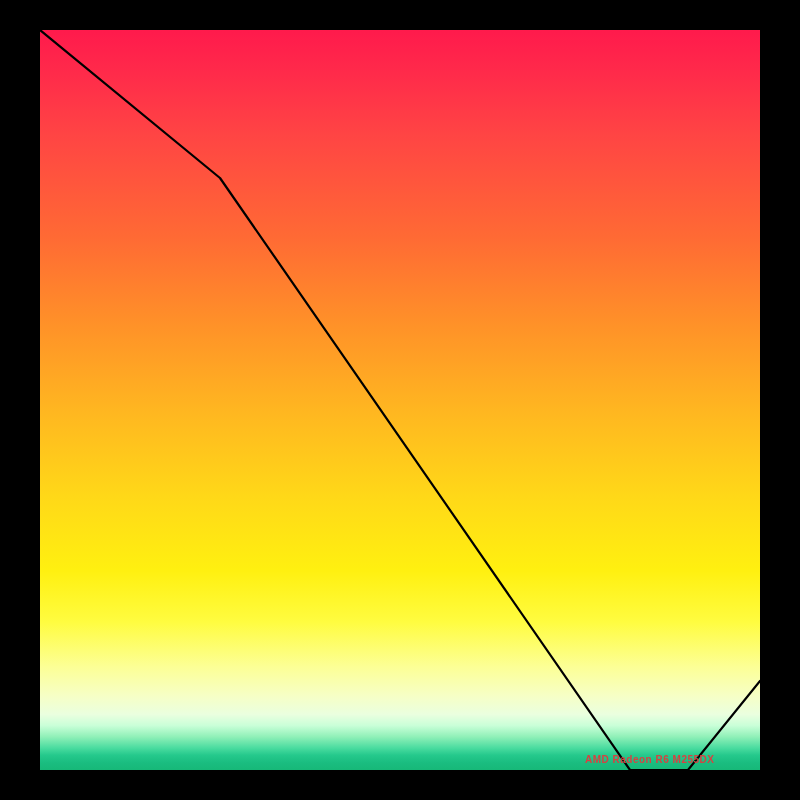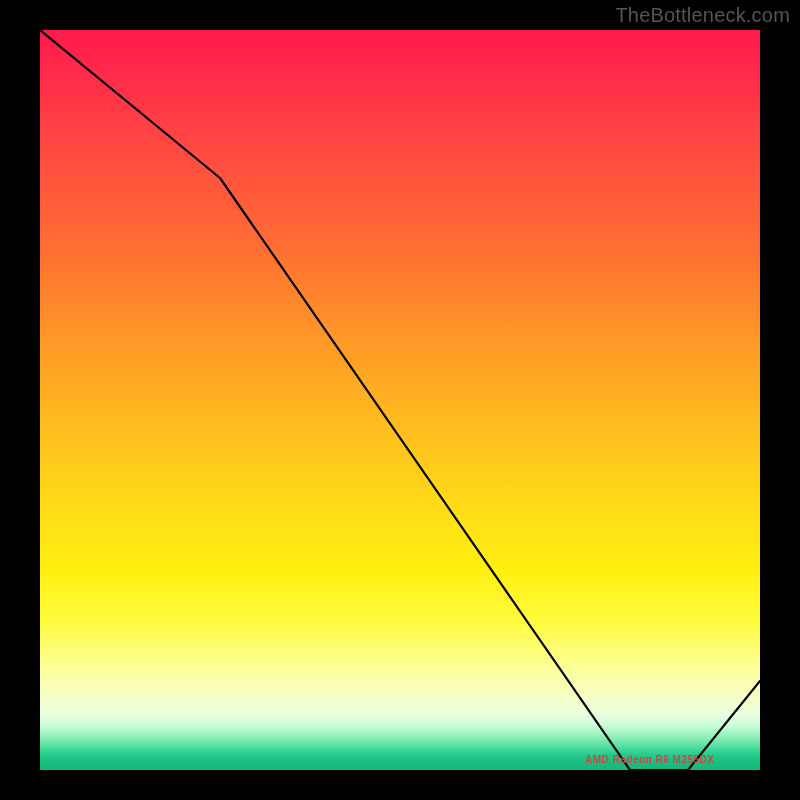--- a/index.html
+++ b/index.html
@@ -78,21 +78,20 @@
     top: 0;
     width: 100%;
     height: 100%;
     z-index: 5;
   }
 </style>
 </head>
 <body>
 
 <div class="container">
-  <div class="watermark">TheBottleneck.com</div>
 
   <div class="plot-frame">
 
     <div class="gradient-area"></div>
 
     <svg class="curve" viewBox="0 0 720 740" preserveAspectRatio="none">
 
       <path d="M 0 0
                L 180 148
                L 590 740

